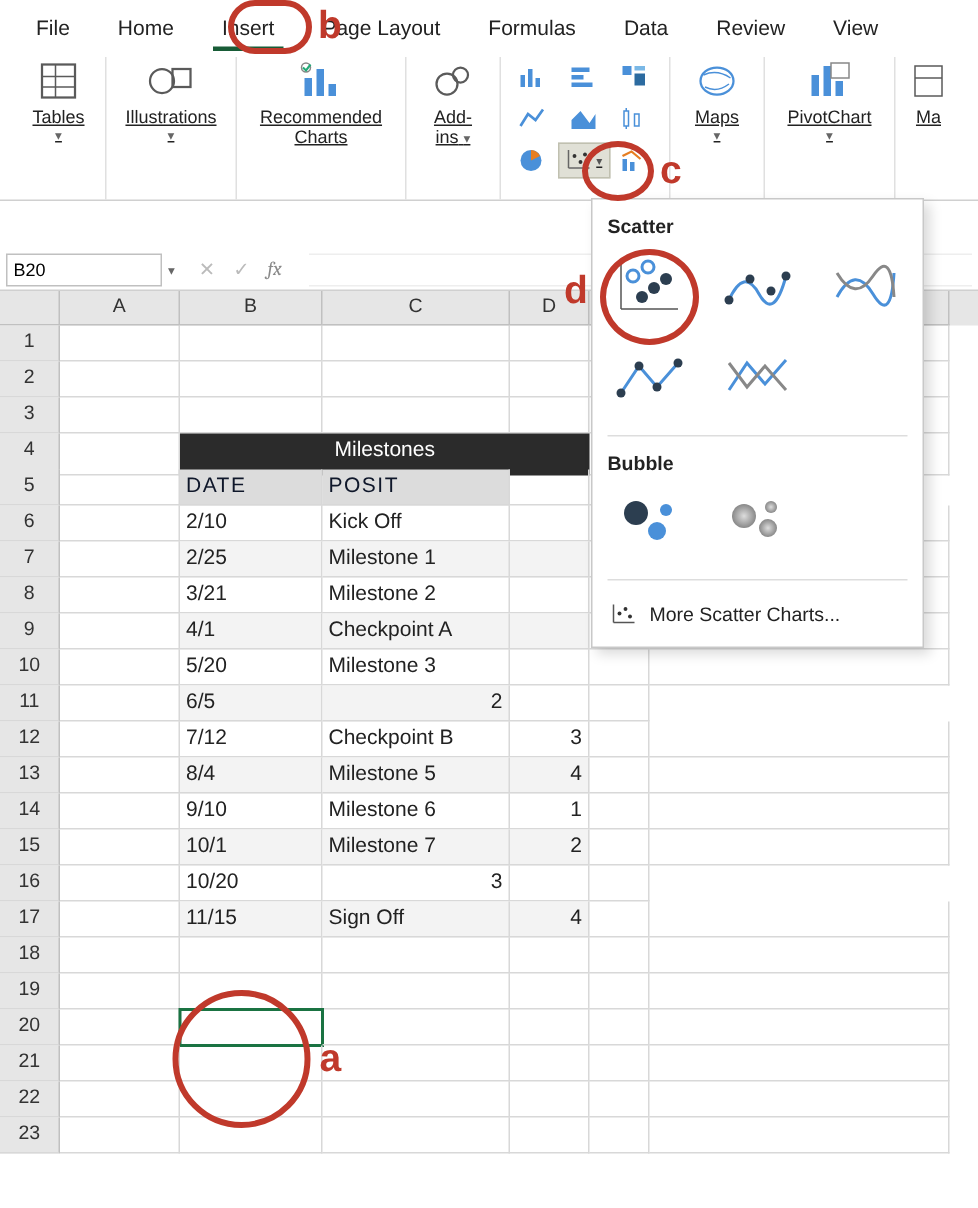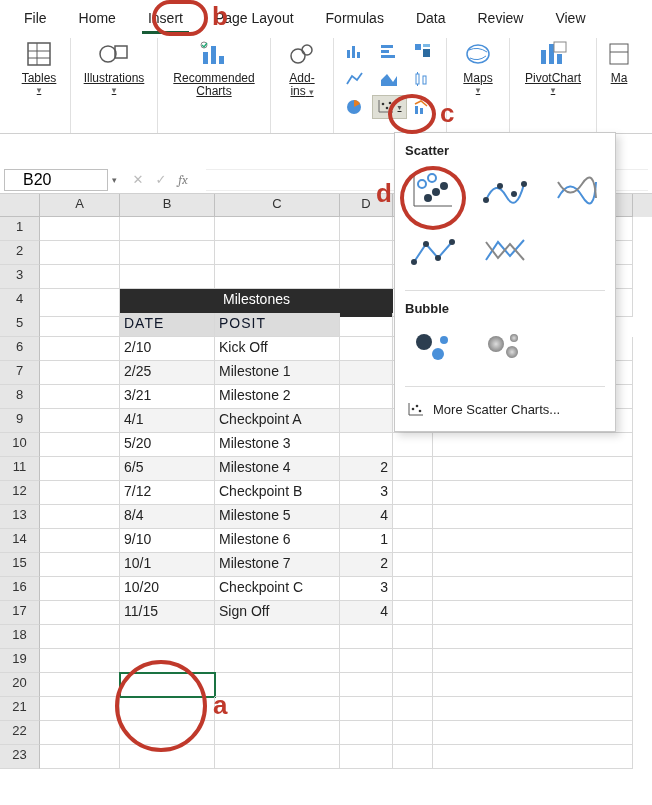--- a/index.html
+++ b/index.html
@@ -86,22 +86,22 @@
     align-items:center;
     height:28px;
     border-bottom:1px solid #d0d0d0;
     background:#fff;
     padding: 0 4px;
     margin-top: 32px;
   }
   .namebox {
     width:104px; height:22px;
     border:1px solid #c0c0c0;
-    font-size:16px;
-    padding:2px 18px;
+    font-size:12px;
+    padding:2px 4px;
     background:#fff;
   }
   .fb-icons { display:flex; gap:12px; padding:0 12px; color:#888; }
   .fxlabel { font-style:italic; font-family: "Cambria", serif; }
   
   .sheet {
     position:relative;
   }
   .colheads {
     display:grid;
@@ -466,21 +466,20 @@
         <div>5/20</div>
         <div>Milestone 3</div>
         <div></div>
         <div></div>
         <div></div>
       </div>
       <div class="row">
         <div class="rhdr">11</div>
         <div></div>
         <div class="stripe">6/5</div>
-        <div class="stripe">Milestone 4</div>
         <div class="num stripe">2</div>
         <div></div>
         <div></div>
       </div>
       <div class="row">
         <div class="rhdr">12</div>
         <div></div>
         <div>7/12</div>
         <div>Checkpoint B</div>
         <div class="num">3</div>
@@ -511,21 +510,20 @@
         <div class="stripe">10/1</div>
         <div class="stripe">Milestone 7</div>
         <div class="num stripe">2</div>
         <div></div>
         <div></div>
       </div>
       <div class="row">
         <div class="rhdr">16</div>
         <div></div>
         <div>10/20</div>
-        <div>Checkpoint C</div>
         <div class="num">3</div>
         <div></div>
         <div></div>
       </div>
       <div class="row">
         <div class="rhdr">17</div>
         <div></div>
         <div class="stripe">11/15</div>
         <div class="stripe">Sign Off</div>
         <div class="num stripe">4</div>

